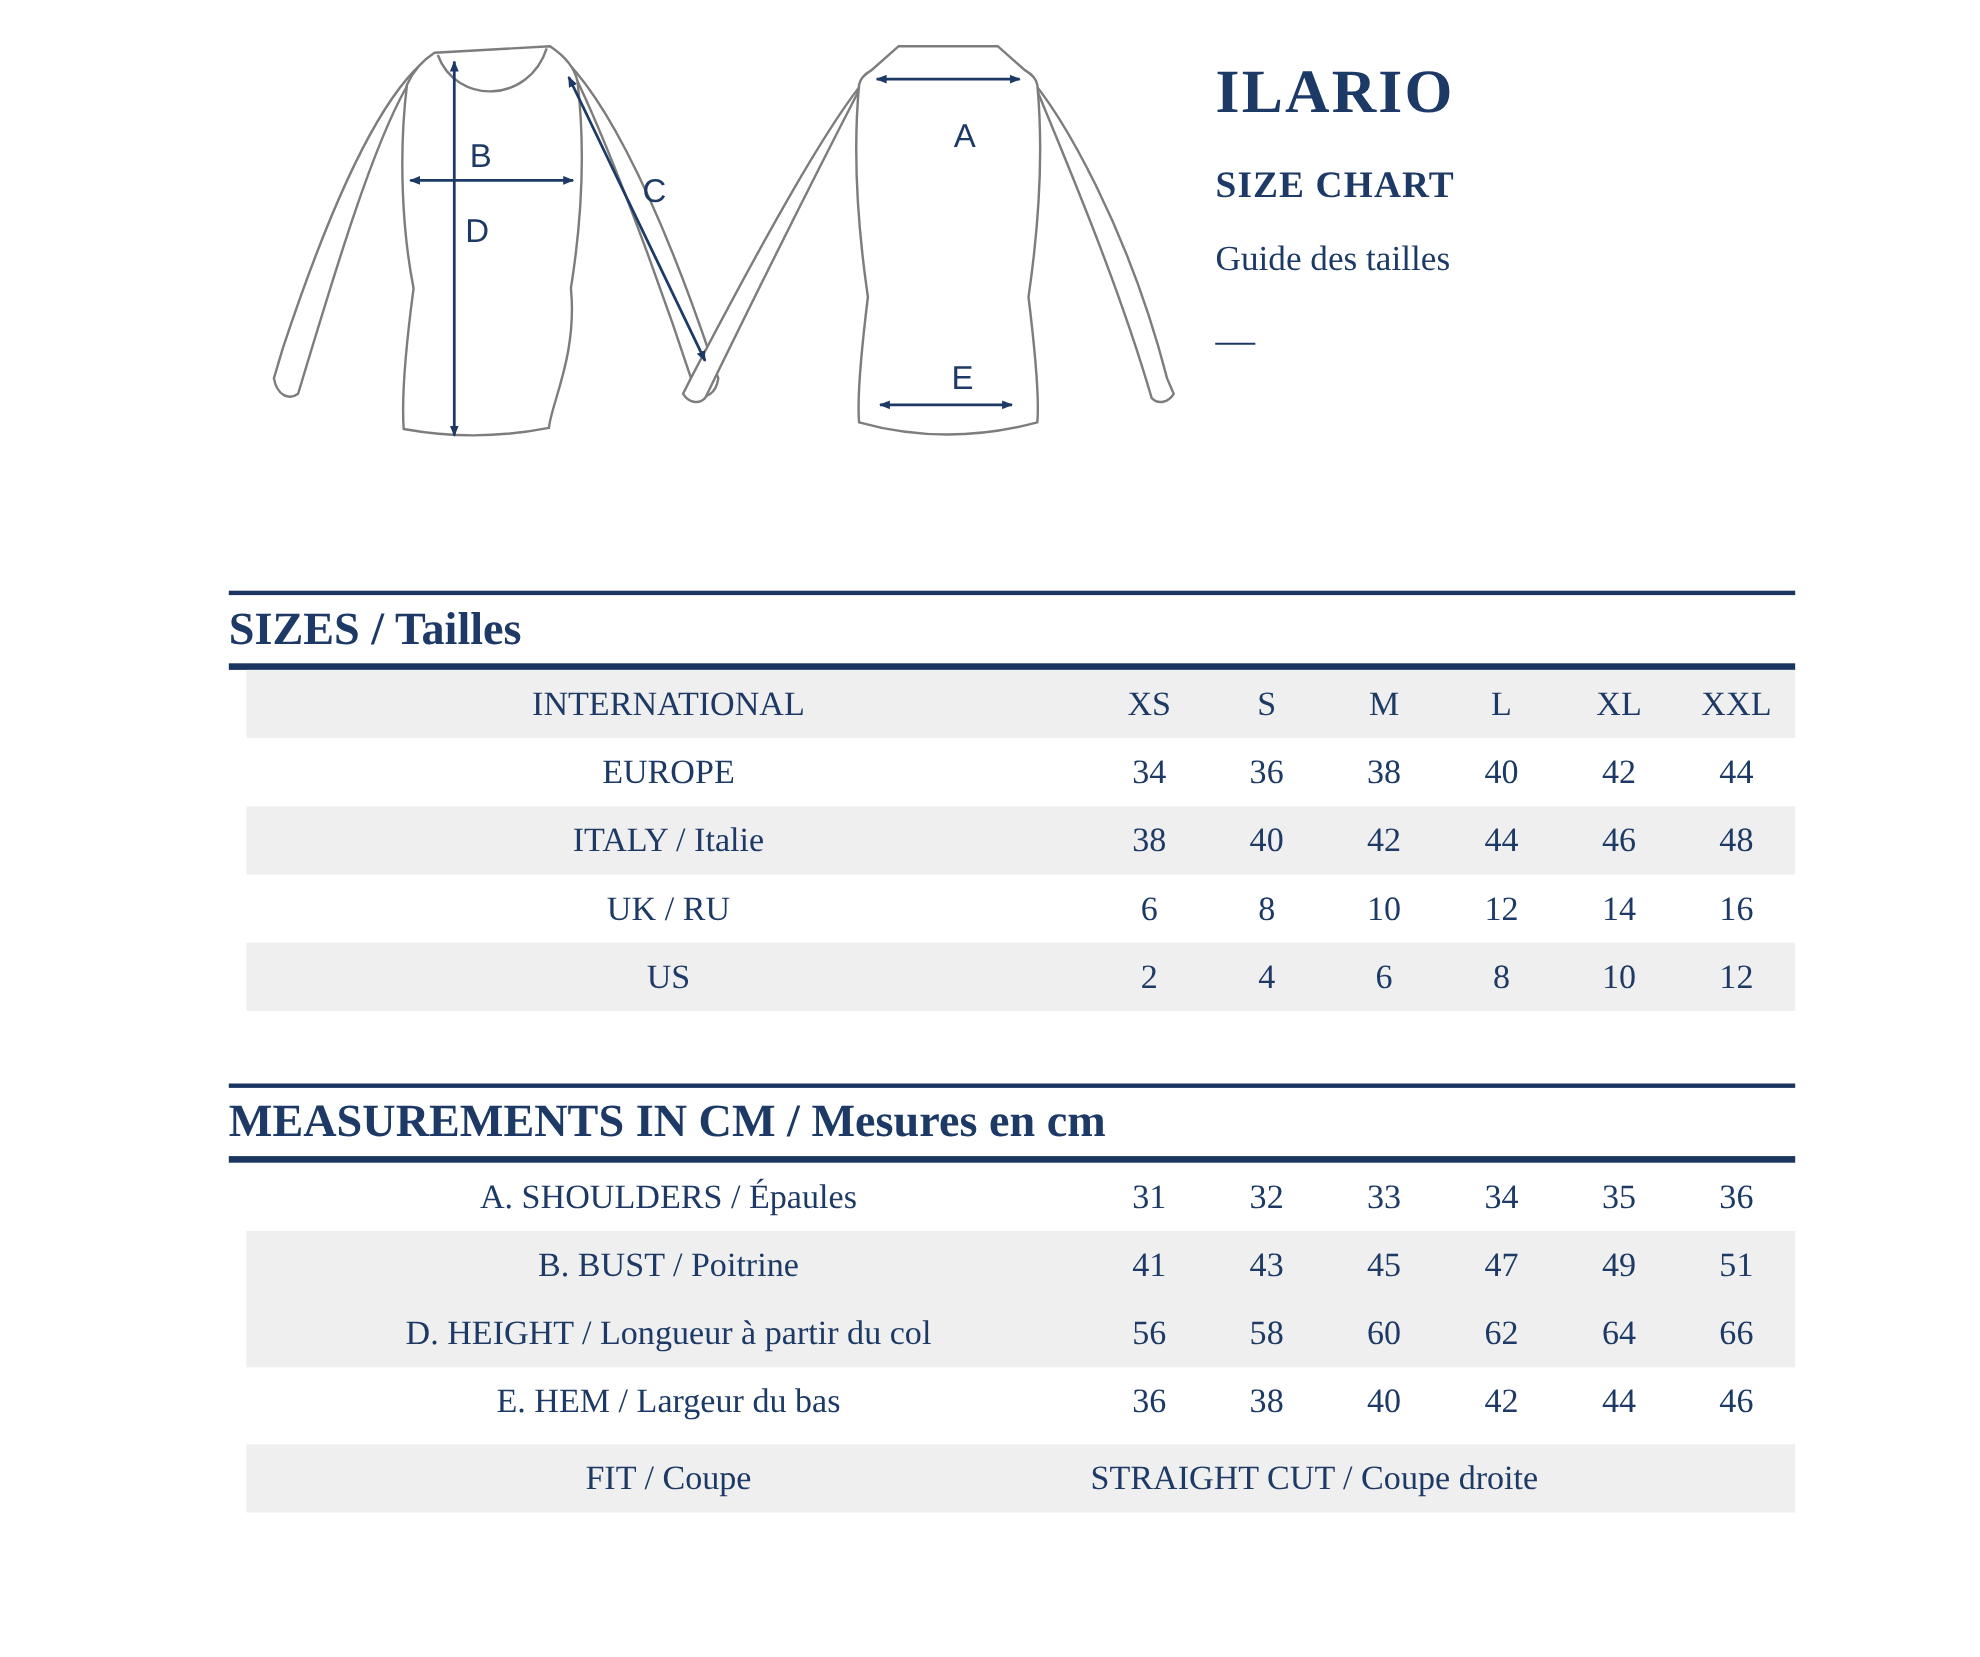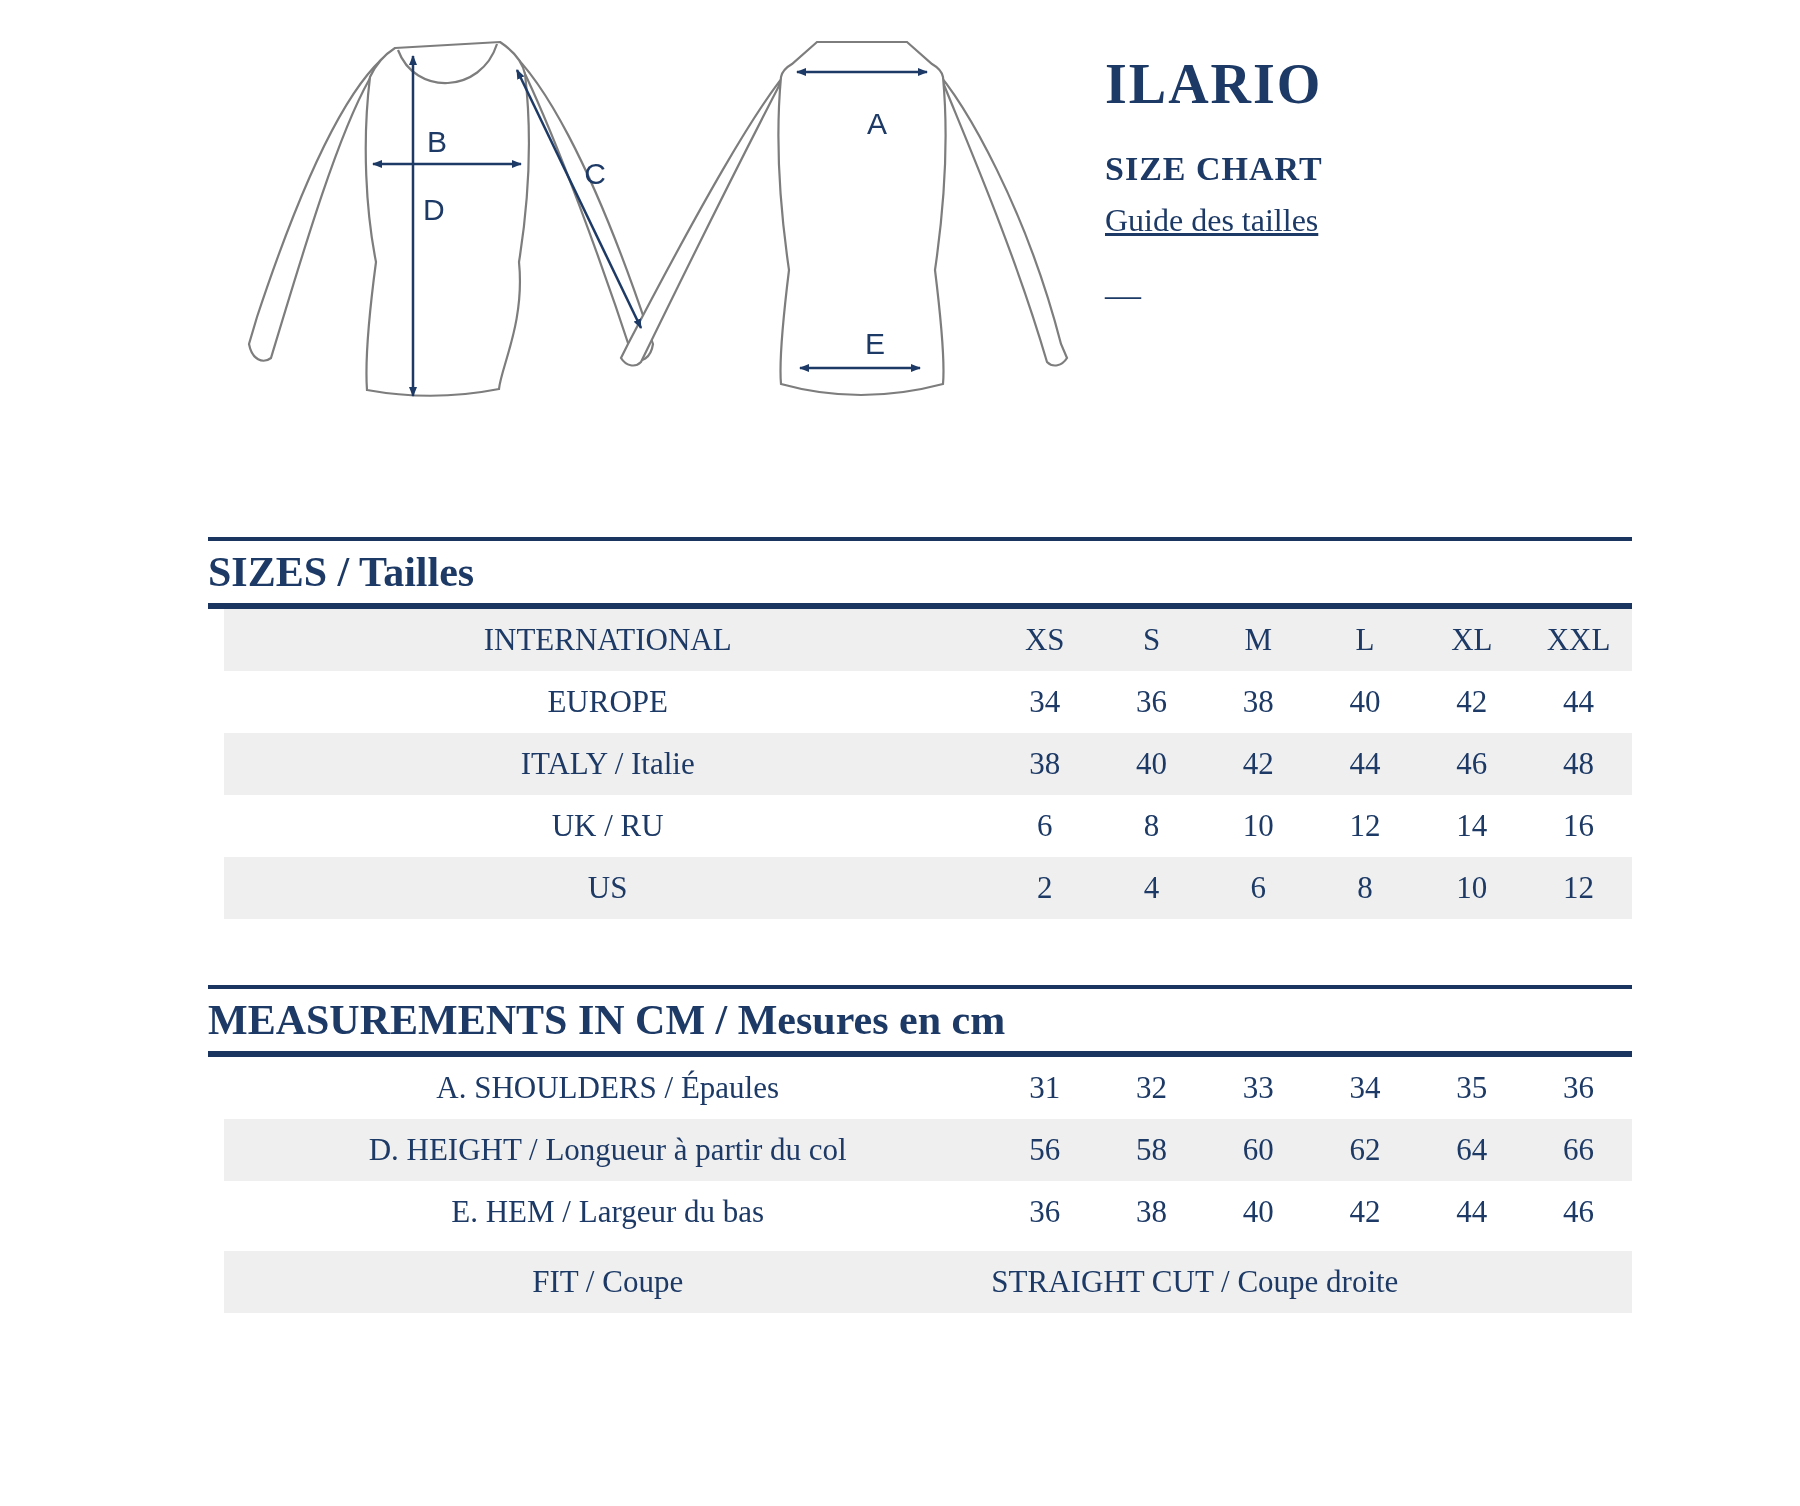--- a/index.html
+++ b/index.html
@@ -3,21 +3,21 @@
 <meta charset="utf-8">
 <style>
   html,body{margin:0;padding:0;background:#fff;}
   #canvas{position:relative;width:1800px;height:1506px;background:#ffffff;overflow:hidden;
           font-family:"Liberation Serif", serif;color:#1d3a66;}
 
   
   .brand{position:absolute;left:1105px;top:56px;width:430px;}
   .brand-title{font-size:56px;font-weight:bold;letter-spacing:2px;line-height:1;}
   .brand-sub{margin-top:38px;font-size:34px;font-weight:bold;letter-spacing:1px;}
-  .brand-sub-fr{margin-top:14px;font-size:32px;font-weight:normal;text-decoration:underline;}
+  .brand-sub-fr{margin-top:28px;font-size:32px;font-weight:normal;}
   .brand-dash{margin-top:38px;font-size:36px;line-height:1;}
 
   
   #shirts{position:absolute;left:185px;top:22px;width:900px;height:395px;}
 
   
   .sheet-table{position:absolute;left:208px;width:1424px;}
   #sizes-table{top:537px;}
   #measurements-table{top:985px;}
   .rule{width:100%;background:#1a3560;}
@@ -148,20 +148,29 @@
         <div class="trow">
           <div class="tlabel">A. SHOULDERS / Épaules</div>
           <div class="tcell">31</div>
           <div class="tcell">32</div>
           <div class="tcell">33</div>
           <div class="tcell">34</div>
           <div class="tcell">35</div>
           <div class="tcell">36</div>
         </div>
         <div class="trow shaded">
+          <div class="tlabel">B. BUST / Poitrine</div>
+          <div class="tcell">41</div>
+          <div class="tcell">43</div>
+          <div class="tcell">45</div>
+          <div class="tcell">47</div>
+          <div class="tcell">49</div>
+          <div class="tcell">51</div>
+        </div>
+        <div class="trow shaded">
           <div class="tlabel">D. HEIGHT / Longueur à partir du col</div>
           <div class="tcell">56</div>
           <div class="tcell">58</div>
           <div class="tcell">60</div>
           <div class="tcell">62</div>
           <div class="tcell">64</div>
           <div class="tcell">66</div>
         </div>
         <div class="trow">
           <div class="tlabel">E. HEM / Largeur du bas</div>

